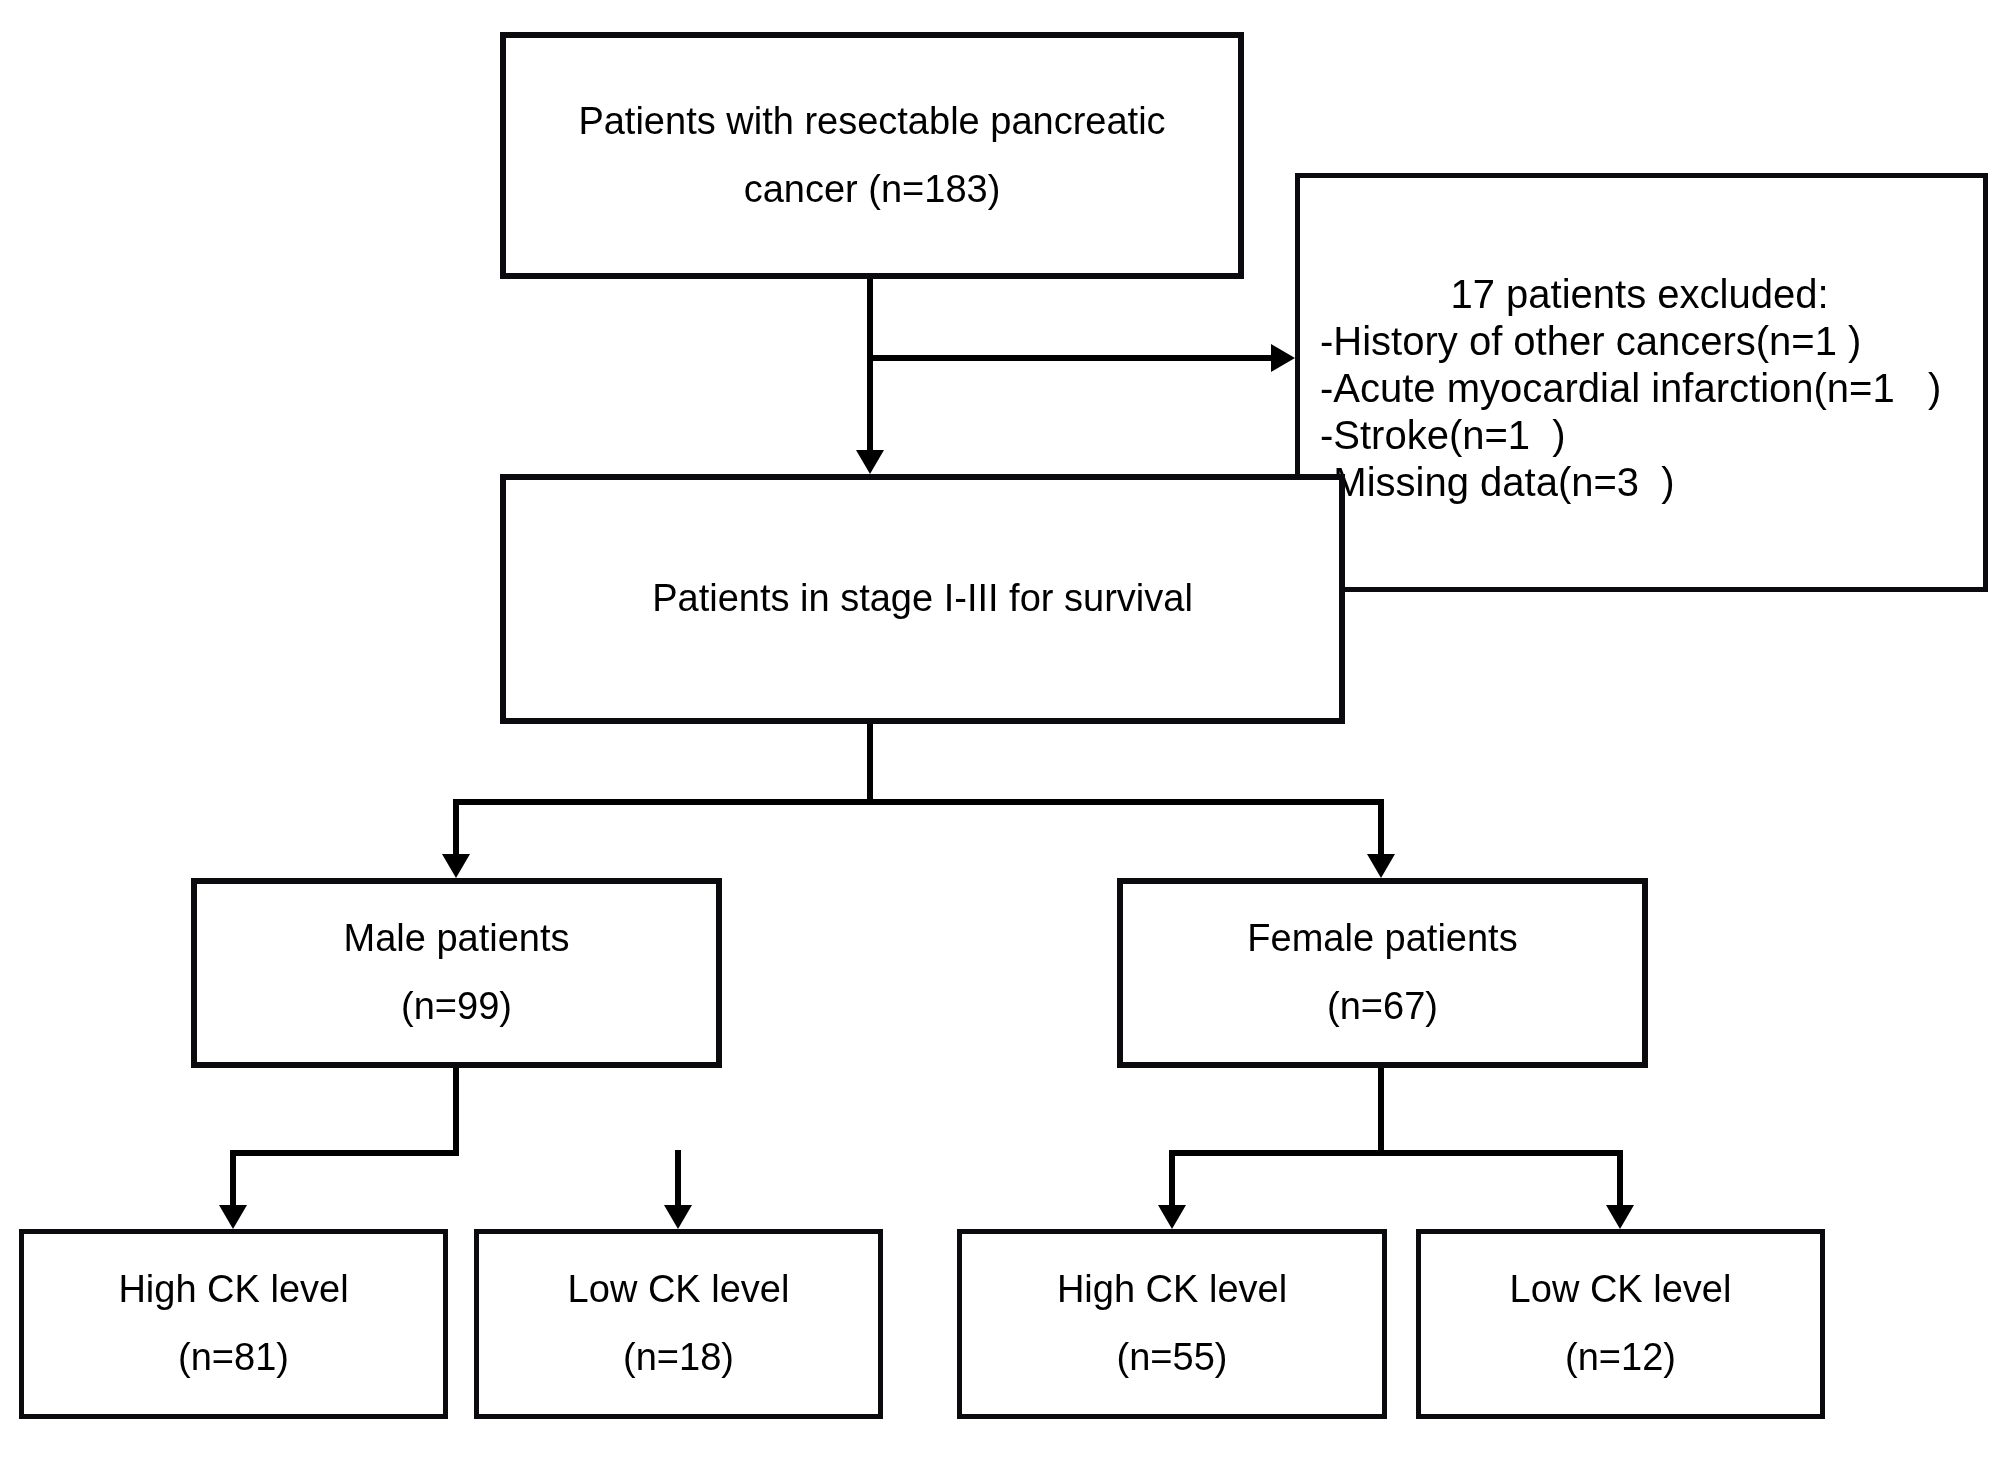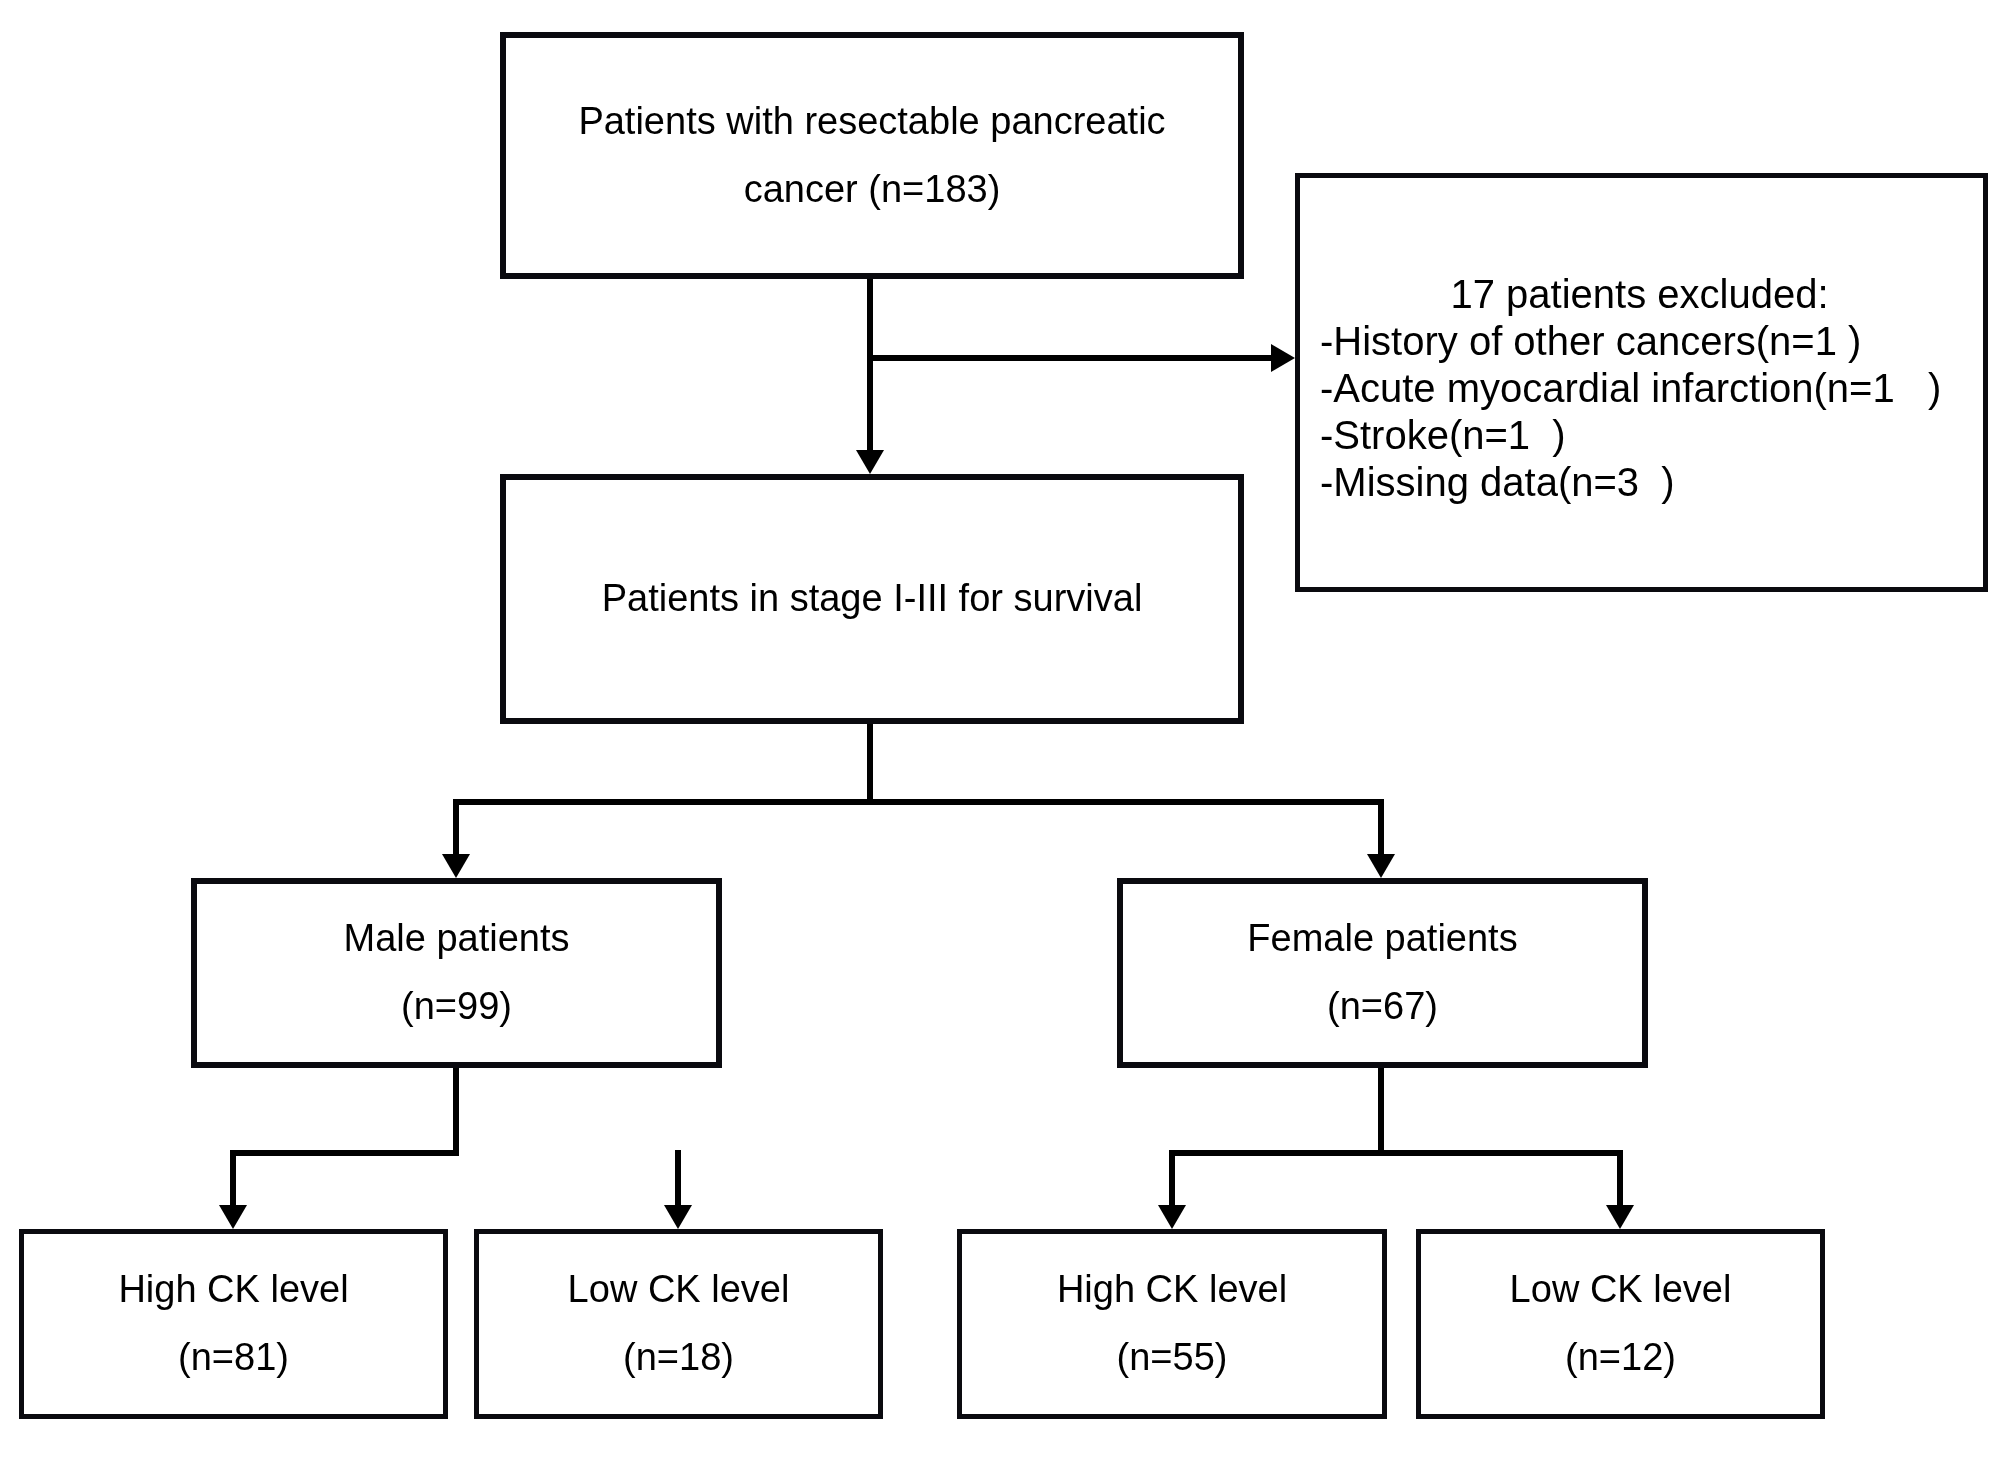--- a/index.html
+++ b/index.html
@@ -30,21 +30,21 @@
     align-items: center;
     justify-content: center;
     gap: 28px;
     text-align: center;
     font-size: 38px;
     line-height: 1.05;
   }
   .box.thin { border-width: 5px; }
 
   .box-total   { left: 500px;  top: 32px;   width: 744px; height: 247px; }
-  .box-stage   { left: 500px;  top: 474px;  width: 744px; height: 250px; gap: 44px; }
+  .box-stage   { left: 500px;  top: 474px;  width: 845px; height: 250px; gap: 44px; }
   .box-male    { left: 191px;  top: 878px;  width: 531px; height: 190px; }
   .box-female  { left: 1117px; top: 878px;  width: 531px; height: 190px; }
   .box-mhigh   { left: 19px;   top: 1229px; width: 429px; height: 190px; }
   .box-mlow    { left: 474px;  top: 1229px; width: 409px; height: 190px; }
   .box-fhigh   { left: 957px;  top: 1229px; width: 430px; height: 190px; }
   .box-flow    { left: 1416px; top: 1229px; width: 409px; height: 190px; }
 
   
   .box-excluded {
     position: absolute;

